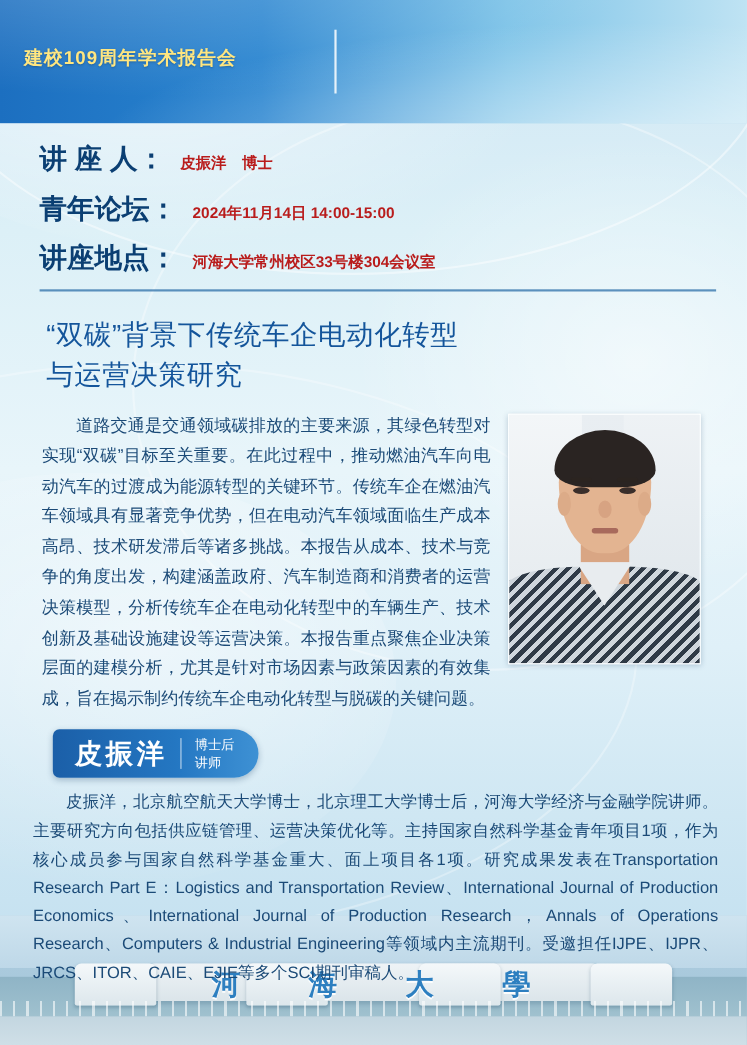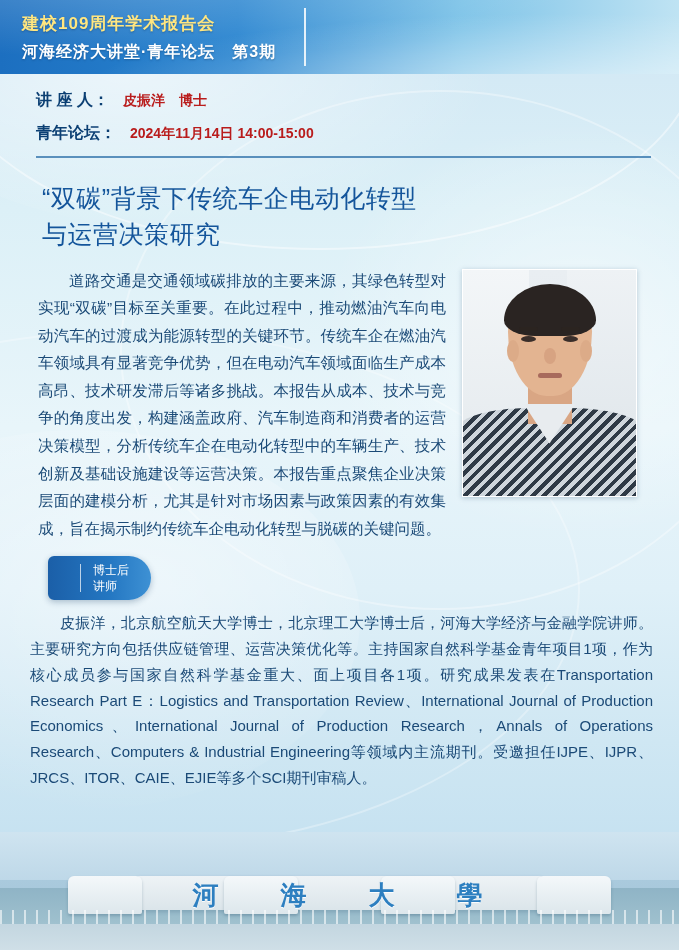--- a/index.html
+++ b/index.html
@@ -40,21 +40,21 @@
     border-radius: 50%;
     pointer-events: none;
   }
   .c1 { width: 760px; height: 400px; top: -150px; left: -60px; border-color: rgba(255,255,255,0.45); }
   .c2 { width: 640px; height: 520px; top: 90px; left: 120px; border-color: rgba(255,255,255,0.35); }
   .c3 { width: 900px; height: 520px; top: 330px; left: -320px; border-color: rgba(255,255,255,0.3); }
 
   
   .header {
     position: relative;
-    height: 74px;
+    height: 112px;
     background: linear-gradient(90deg, #1c6fc0 0%, #2a85d0 35%, #7fc4e8 68%, #bfe3f3 100%);
     display: flex;
     align-items: center;
     overflow: hidden;
   }
   .header:after {
     content: "";
     position: absolute;
     left: 0; top: 0; right: 0; bottom: 0;
     background:
@@ -145,21 +145,21 @@
     z-index: 3;
     padding: 16px 28px 6px 36px;
   }
   .meta-row {
     display: flex;
     align-items: baseline;
     margin-bottom: 12px;
   }
   .meta-label {
     color: #0b3f73;
-    font-size: 16px;
+    font-size: 25px;
     font-weight: bold;
     white-space: nowrap;
   }
   .meta-value {
     color: #b91c1c;
     font-size: 14px;
     font-weight: bold;
     margin-left: 14px;
     white-space: nowrap;
   }
@@ -381,34 +381,37 @@
 <div class="swoosh sw2"></div>
 <div class="swoosh sw3"></div>
 <div class="curve c1"></div>
 <div class="curve c2"></div>
 <div class="curve c3"></div>
 
 
 <div class="header">
   <div class="header-left">
     <div class="line1">建校109周年学术报告会</div>
-    <div class="line2">河海经济大讲堂·青年论坛　第3期</div>
   </div>
   <div class="header-div"></div>
 </div>
 
 
 <div class="meta">
   <div class="meta-row">
     <span class="meta-label">讲 座 人：</span>
     <span class="meta-value">皮振洋　博士</span>
   </div>
   <div class="meta-row">
     <span class="meta-label">青年论坛：</span>
     <span class="meta-value">2024年11月14日 14:00-15:00</span>
+  </div>
+  <div class="meta-row">
+    <span class="meta-label">讲座地点：</span>
+    <span class="meta-value">河海大学常州校区33号楼304会议室</span>
   </div>
   <div class="meta-rule"></div>
 </div>
 
 
 <div class="title">
   <div>“双碳”背景下传统车企电动化转型</div>
   <div>与运营决策研究</div>
 </div>
 
@@ -429,20 +432,21 @@
     <div class="eye-l"></div>
     <div class="eye-r"></div>
     <div class="nose"></div>
     <div class="mouth"></div>
   </div>
   <div class="abstract">道路交通是交通领域碳排放的主要来源，其绿色转型对实现“双碳”目标至关重要。在此过程中，推动燃油汽车向电动汽车的过渡成为能源转型的关键环节。传统车企在燃油汽车领域具有显著竞争优势，但在电动汽车领域面临生产成本高昂、技术研发滞后等诸多挑战。本报告从成本、技术与竞争的角度出发，构建涵盖政府、汽车制造商和消费者的运营决策模型，分析传统车企在电动化转型中的车辆生产、技术创新及基础设施建设等运营决策。本报告重点聚焦企业决策层面的建模分析，尤其是针对市场因素与政策因素的有效集成，旨在揭示制约传统车企电动化转型与脱碳的关键问题。</div>
 </div>
 
 
 <div class="name-banner">
+  <span class="nm">皮振洋</span>
   <span class="vline"></span>
   <span class="roles">
     <span>博士后</span><br>
     <span>讲师</span>
   </span>
 </div>
 
 
 <div class="bio">皮振洋，北京航空航天大学博士，北京理工大学博士后，河海大学经济与金融学院讲师。主要研究方向包括供应链管理、运营决策优化等。主持国家自然科学基金青年项目1项，作为核心成员参与国家自然科学基金重大、面上项目各1项。研究成果发表在Transportation Research Part E：Logistics and Transportation Review、International Journal of Production Economics、International Journal of Production Research，Annals of Operations Research、Computers &amp; Industrial Engineering等领域内主流期刊。受邀担任IJPE、IJPR、JRCS、ITOR、CAIE、EJIE等多个SCI期刊审稿人。</div>
 

